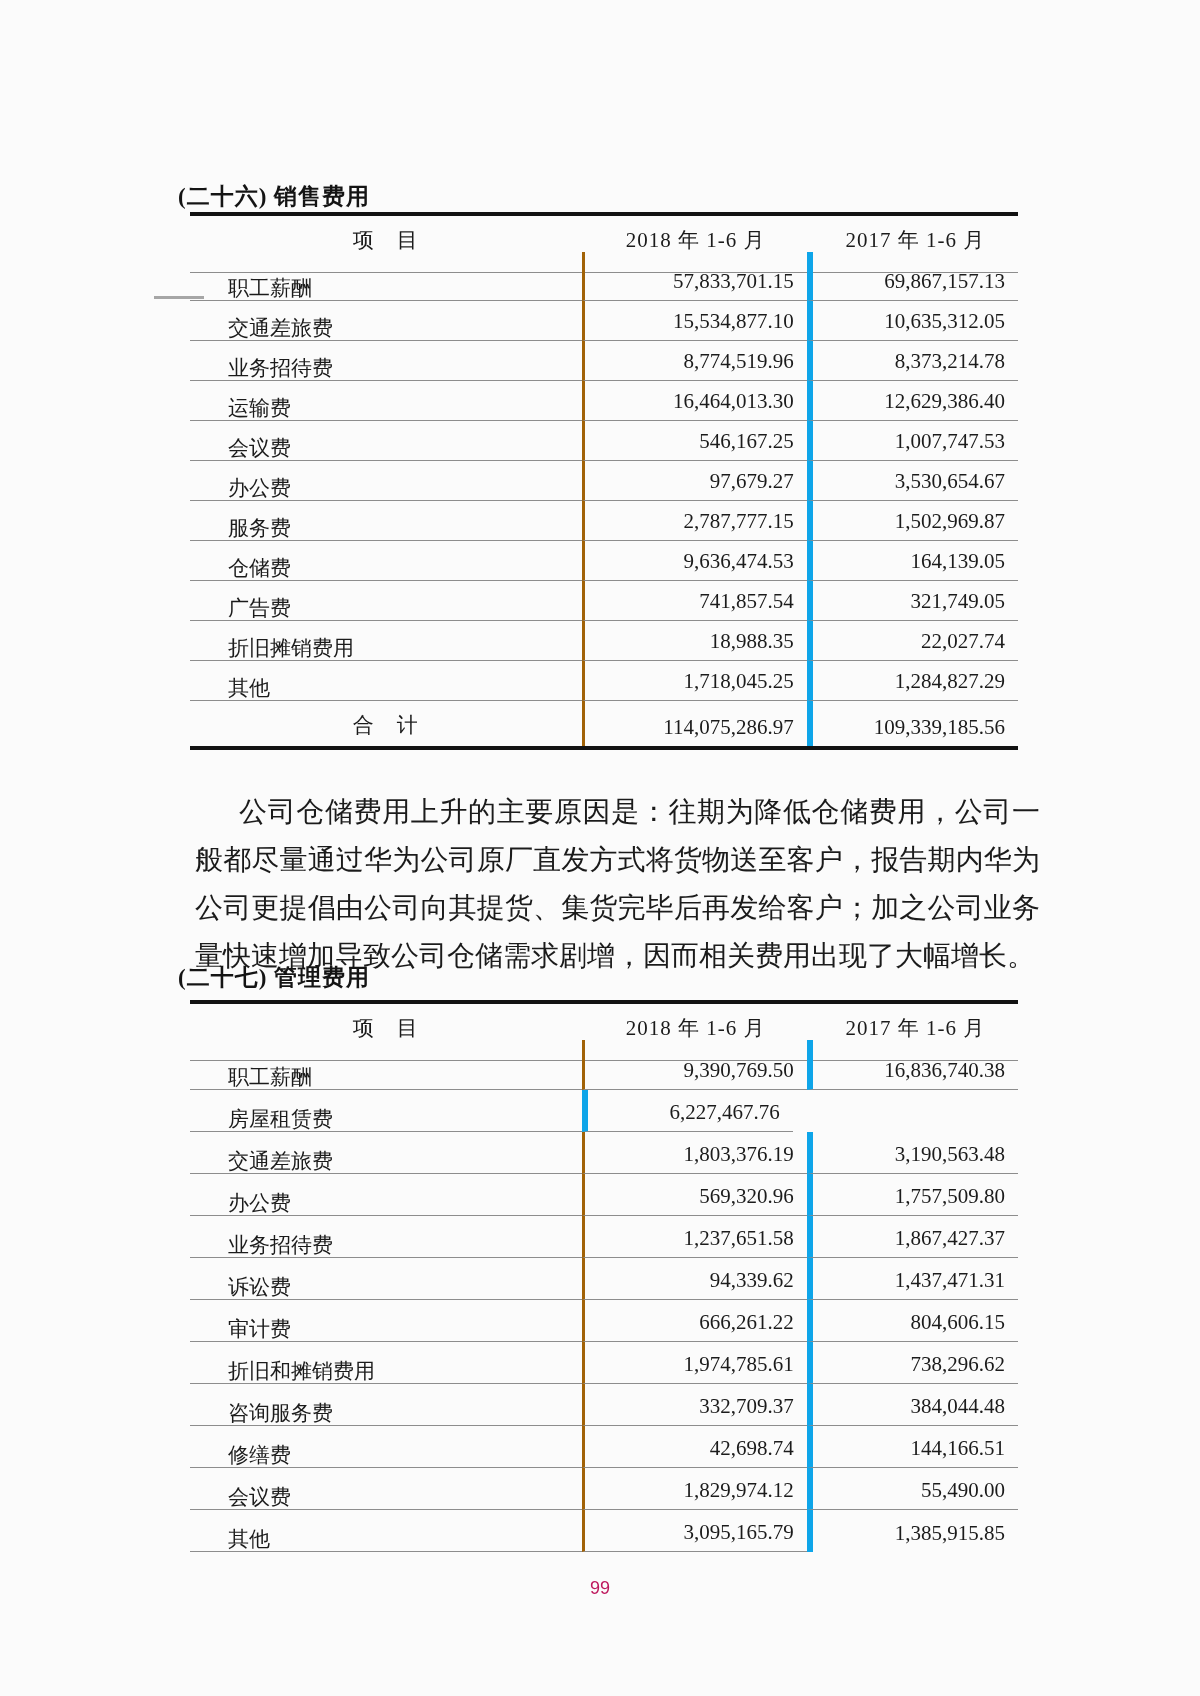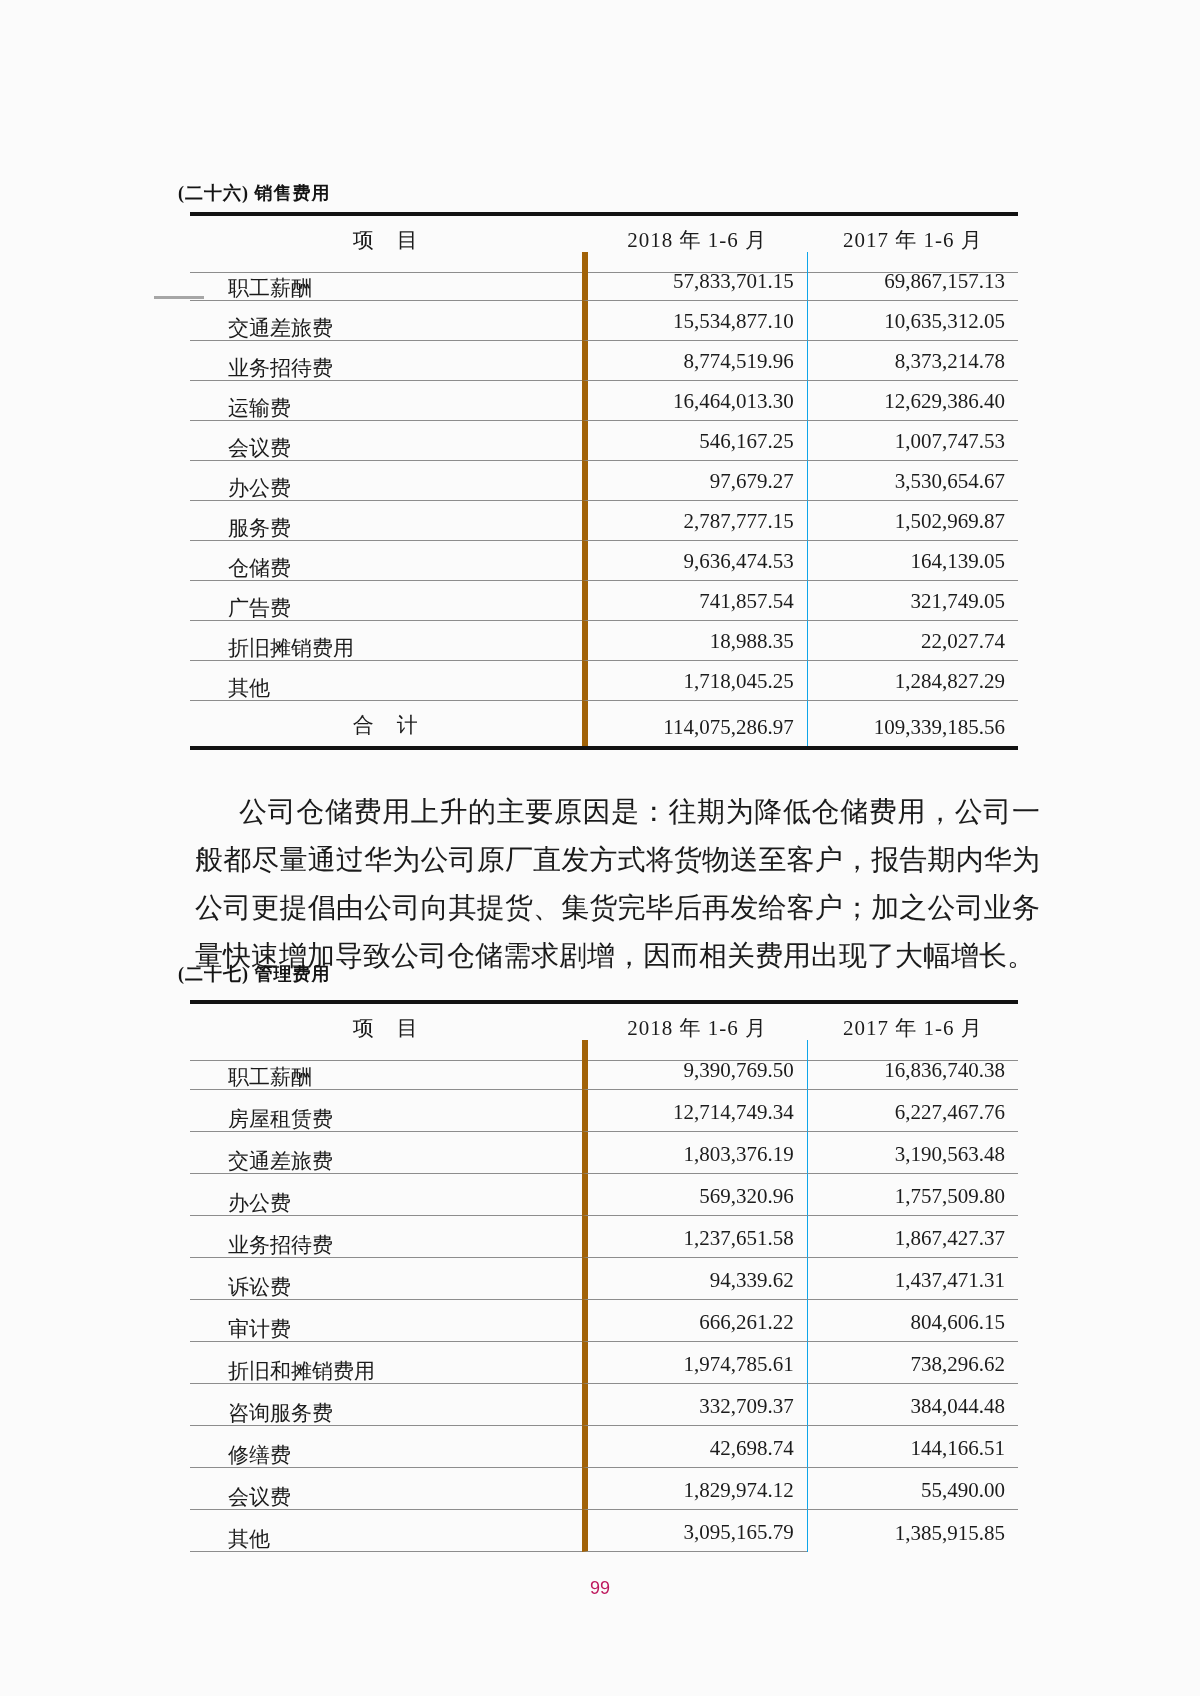--- a/index.html
+++ b/index.html
@@ -15,21 +15,21 @@
     color:#1b1b1b;
     overflow:hidden;
   }
   .margin-mark{
     position:absolute;left:154px;top:296px;
     width:50px;height:3px;background:#a6a6a6;
   }
   .sec-heading{
     position:absolute;left:178px;
     margin:0;
-    font-size:18px;font-weight:bold;
+    font-size:23px;font-weight:bold;
     letter-spacing:1px;
     color:#141414;
     font-family:"Liberation Serif","DejaVu Serif",serif;
   }
   .sec-heading.pos1{top:181px;}
   .sec-heading.pos2{top:962px;}
 
   .fin-table{
     position:absolute;left:190px;width:828px;
     border-top:4px solid #121212;
@@ -40,22 +40,22 @@
 
   .row{display:flex;width:100%;}
   .row .cell{
     box-sizing:border-box;
     display:flex;align-items:flex-end;
     font-size:21px;
     line-height:1.1;
     border-bottom:1px solid #8d8d8d;
   }
   .c1{width:47.3%;}
-  .c2{width:27.2%;border-left:6px solid #a16207;}
-  .c3{width:25.5%;border-left:1px solid #0ea5e9;}
+  .c2{width:27.2%;border-left:3px solid #a16207;}
+  .c3{width:25.5%;border-left:6px solid #0ea5e9;}
 
   .t1 .row{height:40px;}
   .t1 .row.header{height:45px;}
   .t1 .row.total{height:45px;}
   .t1 .row.total .cell{border-bottom:none;}
   .t2 .row{height:42px;}
   .t2 .row.header{height:44px;}
   .t2 .row.last .c3{border-bottom:none;}
 
   .cell.center{justify-content:center;padding-bottom:20px;letter-spacing:1px;margin-top:36px;}
@@ -164,21 +164,20 @@
       <div class="cell c2 center">2018 年 1-6 月</div>
       <div class="cell c3 center">2017 年 1-6 月</div>
     </div>
     <div class="row">
       <div class="cell c1 label">职工薪酬</div>
       <div class="cell c2 num">9,390,769.50</div>
       <div class="cell c3 num">16,836,740.38</div>
     </div>
     <div class="row">
       <div class="cell c1 label">房屋租赁费</div>
-      <div class="cell c2 num">12,714,749.34</div>
       <div class="cell c3 num">6,227,467.76</div>
     </div>
     <div class="row">
       <div class="cell c1 label">交通差旅费</div>
       <div class="cell c2 num">1,803,376.19</div>
       <div class="cell c3 num">3,190,563.48</div>
     </div>
     <div class="row">
       <div class="cell c1 label">办公费</div>
       <div class="cell c2 num">569,320.96</div>

